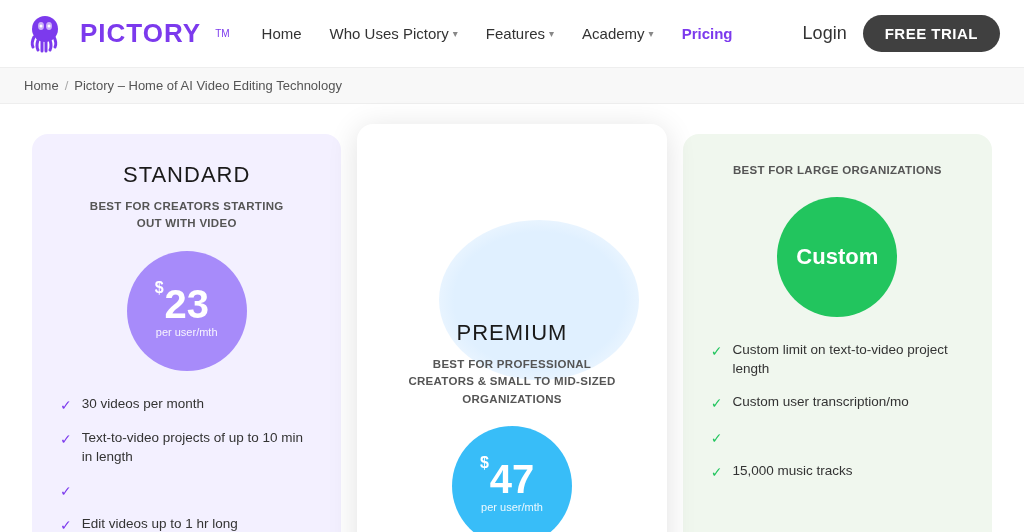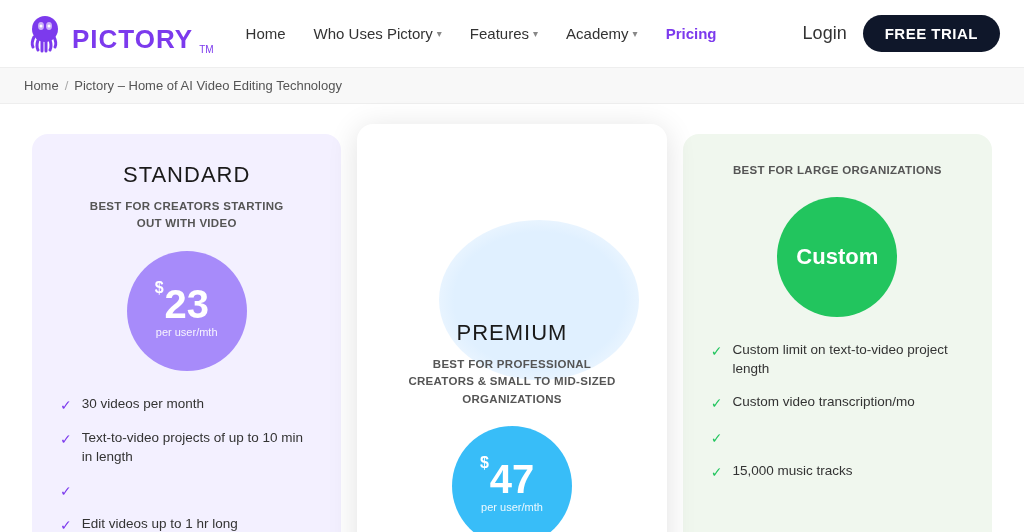--- a/index.html
+++ b/index.html
@@ -4,31 +4,31 @@
   <style>
     * { box-sizing: border-box; margin: 0; padding: 0; }
     body { font-family: 'Segoe UI', Arial, sans-serif; background: #fff; font-size: 14px; }
 
     
     .navbar {
       display: flex; align-items: center; padding: 0 24px;
       height: 68px; border-bottom: 1px solid #eee;
       background: #fff;
     }
-    .logo-area { display: flex; align-items: flex-end; gap: 6px; margin-right: 32px; }
+    .logo-area { display: flex; align-items: center; gap: 14px; margin-right: 32px; }
     .logo-text { font-size: 26px; font-weight: 800; color: #7c3aed; letter-spacing: 1px; }
     .logo-tm { font-size: 10px; color: #7c3aed; vertical-align: super; }
     .nav-links { display: flex; align-items: center; gap: 28px; flex: 1; }
     .nav-link { color: #333; text-decoration: none; font-size: 15px; display: flex; align-items: center; gap: 4px; }
     .nav-link.active { color: #7c3aed; font-weight: 600; }
     .nav-link .chevron { font-size: 10px; color: #888; }
     .nav-right { display: flex; align-items: center; gap: 16px; }
     .login-link { color: #333; text-decoration: none; font-size: 18px; }
     .free-trial-btn {
-      background: #0f172a; color: #fff; border: none; border-radius: 30px;
+      background: #404040; color: #fff; border: none; border-radius: 30px;
       padding: 10px 22px; font-size: 15px; font-weight: 700; cursor: pointer;
       letter-spacing: 0.5px;
     }
 
     
     .breadcrumb {
       padding: 10px 24px; background: #f8f8f8; border-bottom: 1px solid #eee;
       font-size: 13px; color: #555; display: flex; gap: 6px; align-items: center;
     }
     .breadcrumb a { color: #555; text-decoration: none; }
@@ -193,21 +193,21 @@
     <div class="price-circle enterprise">
       <span class="price-custom">Custom</span>
     </div>
     <ul class="features-list">
       <li>
           <span class="check-icon">✓</span>
           <span>Custom limit on text-to-video project length</span>
         </li>
       <li>
           <span class="check-icon">✓</span>
-          <span>Custom video transcription/mo</span>
+          <span>Custom user transcription/mo</span>
         </li>
       <li>
           <span class="check-icon">✓</span>
         </li>
       <li>
           <span class="check-icon">✓</span>
           <span>15,000 music tracks</span>
         </li>
     </ul>
   </div>

